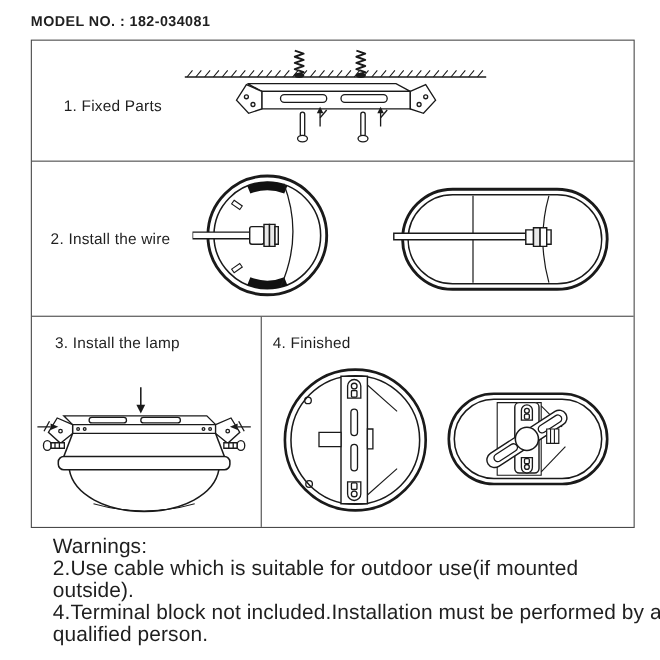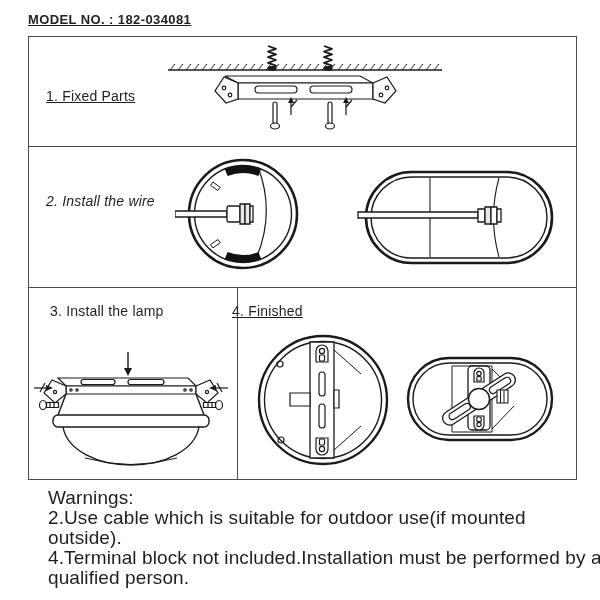--- a/index.html
+++ b/index.html
@@ -1,30 +1,30 @@
 <!DOCTYPE html>
 <html><head>
 <meta charset="utf-8">
 <style>
   html,body{margin:0;padding:0;background:#fff;}
   .page{position:relative;width:600px;height:600px;background:#fff;overflow:hidden;
         font-family:"Liberation Sans",sans-serif;color:#1f1f1f;-webkit-font-smoothing:antialiased;}
-  .model{position:absolute;left:28px;top:12px;font-size:13px;font-weight:700;letter-spacing:.4px;font-stretch:semi-condensed;text-decoration:underline;}
+  .model{position:absolute;left:28px;top:12px;font-size:13px;font-weight:700;letter-spacing:.4px;font-stretch:semi-condensed;}
   .tbl{position:absolute;left:28px;top:36px;width:549px;height:444px;border:1px solid #4a4a4a;box-sizing:border-box;}
   .row{box-sizing:border-box;}
   .r1{height:110px;border-bottom:1px solid #4a4a4a;}
   .r2{height:141px;border-bottom:1px solid #4a4a4a;}
   .r3{height:191px;display:flex;}
   .c3{width:209px;border-right:1px solid #4a4a4a;box-sizing:border-box;}
   .c4{flex:1;}
   .lbl{position:absolute;font-size:14px;font-weight:500;letter-spacing:.2px;font-stretch:semi-condensed;white-space:nowrap;}
-  .lbl1{left:17px;top:51px;text-decoration:underline;}
-  .lbl2{left:17px;top:156px;font-style:italic;}
+  .lbl1{left:29px;top:51px;}
+  .lbl2{left:17px;top:172px;}
   .lbl3{left:21px;top:266px;}
-  .lbl4{left:203px;top:266px;text-decoration:underline;}
+  .lbl4{left:219px;top:266px;}
   .d{position:absolute;}
   .dA{left:160px;top:38px;}
   .dB{left:175px;top:155px;}
   .dC{left:356px;top:168px;}
   .dD{left:33px;top:348px;}
   .dE{left:253px;top:332px;}
   .dF{left:404px;top:354px;}
   .warn{position:absolute;left:28px;top:488px;width:556px;font-size:19px;line-height:20px;font-stretch:semi-condensed;letter-spacing:.1px;margin-left:20px;}
   .wt{font-weight:500;}
   svg *{vector-effect:non-scaling-stroke;}

